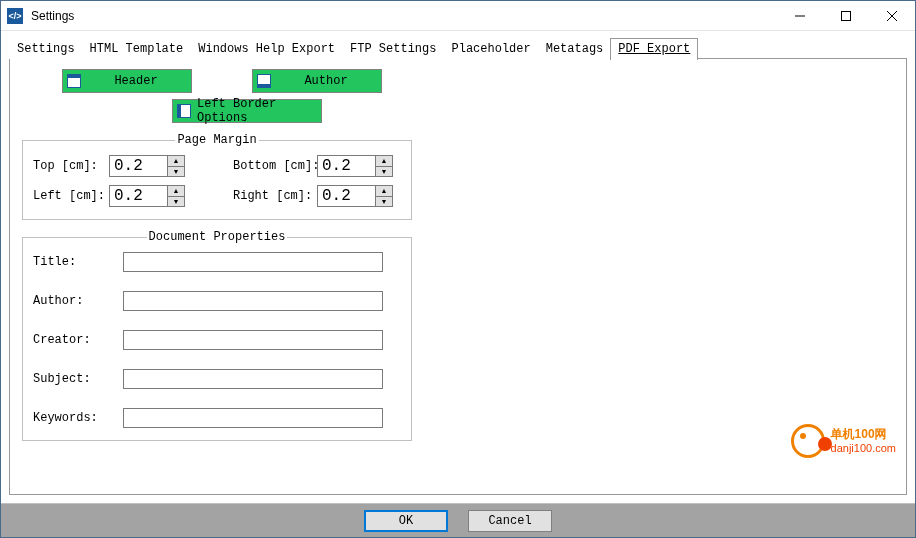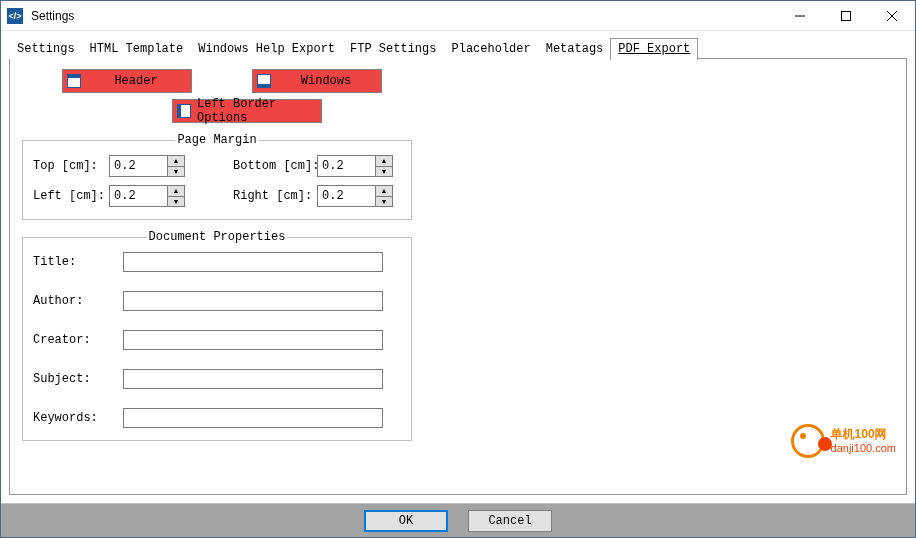--- a/index.html
+++ b/index.html
@@ -106,21 +106,21 @@
   .row-btns {
     display:flex;
     gap: 60px;
     padding-left: 40px;
     margin-bottom: 6px;
   }
   .hdr-btn {
     width: 130px;
     height: 24px;
     border: 1px solid #808080;
-    background: #ef4444;
+    background: #22c55e;
     display:flex;
     align-items:center;
     font-family:"Courier New", monospace;
   }
   .hdr-btn .mini {
     width:14px; height:14px;
     border:1px solid #1a5a9c;
     margin: 0 6px 0 4px;
     position:relative;
     background:#fff;
@@ -173,21 +173,21 @@
     display:flex;
     width: 78px;
     height: 22px;
   }
   .spinner input {
     width: 58px;
     height: 22px;
     border: 1px solid #7a7a7a;
     border-right: none;
     font-family:"Courier New", monospace;
-    font-size:12px;
+    font-size:16px;
     padding: 0 4px;
     outline:none;
   }
   .spin-btns {
     width:18px;
     display:flex;
     flex-direction:column;
     border:1px solid #7a7a7a;
   }
   .spin-btns div {
@@ -320,21 +320,21 @@
 
     <div class="tabbody">
 
       <div class="row-btns">
         <div class="hdr-btn">
           <div class="mini header"></div>
           <span>Header</span>
         </div>
         <div class="hdr-btn">
           <div class="mini footer"></div>
-          <span>Windows</span>
+          <span>Author</span>
         </div>
       </div>
 
       <div class="row-btns2">
         <div class="hdr-btn">
           <div class="mini left"></div>
           <span>Left Border Options</span>
         </div>
       </div>
 

